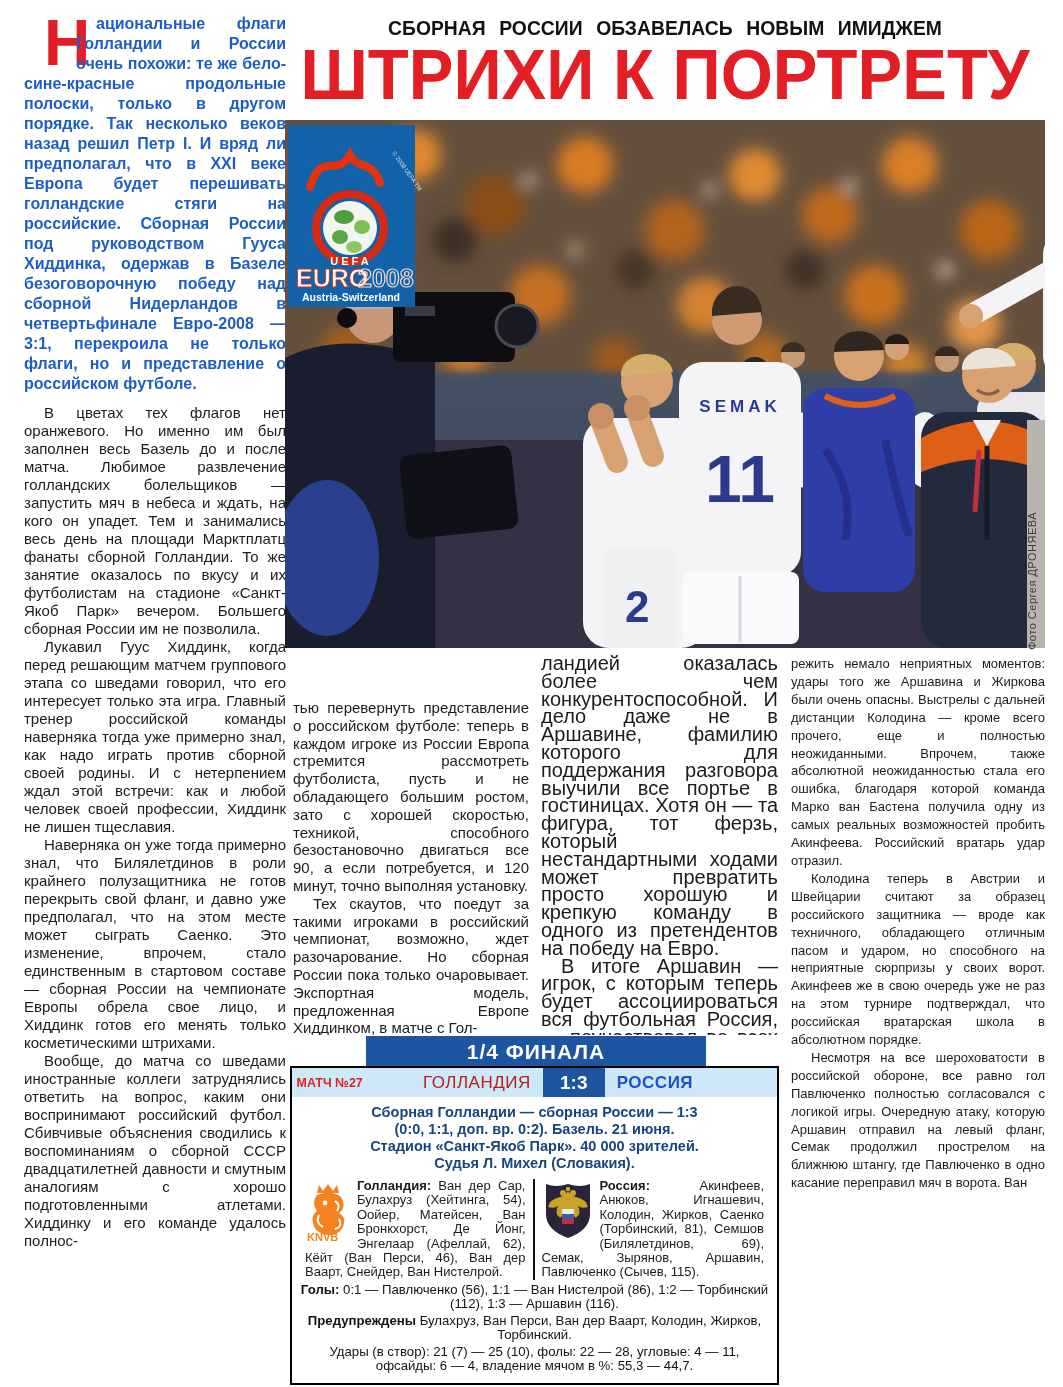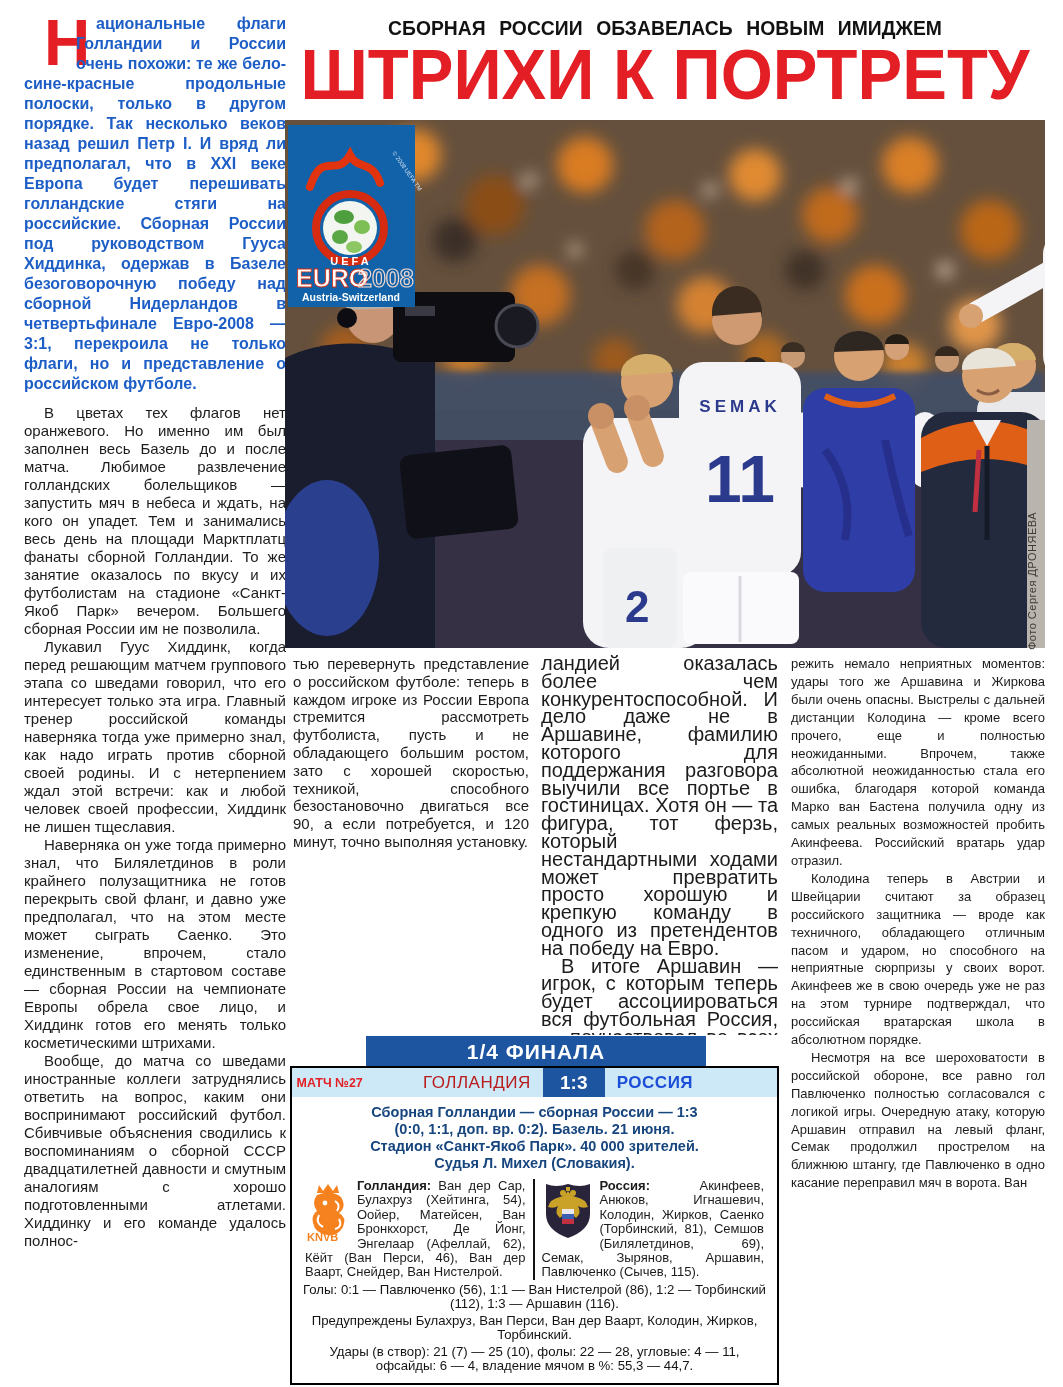--- a/index.html
+++ b/index.html
@@ -39,21 +39,21 @@
   .bar-score{background:#1d55a1;color:#fff;font-weight:bold;font-size:19px;width:62px;height:29px;
              line-height:29px;text-align:center;margin-left:12px;}
   .bar-away{font-weight:bold;font-size:17px;color:#1d4ed8;margin-left:12px;letter-spacing:.5px;}
   .summary{text-align:center;color:#17457e;font-weight:bold;font-size:14.5px;line-height:17px;padding:7px 12px 4px;}
   .lineups{display:flex;padding:3px 6px 1px;}
   .lineup{width:50%;font-size:13px;line-height:14.4px;text-align:justify;padding:0 7px;box-sizing:border-box;}
   .lineup.first{border-right:2px solid #111;}
   .team-label{font-weight:bold;}
   .crest{float:left;margin:2px 6px 2px 0;}
   .goals,.warns,.statsline{text-align:center;font-size:13.2px;line-height:14.5px;padding:2px 8px 0;color:#141414;}
-  .goals b,.warns b{font-weight:normal;}
+  .goals b,.warns b{font-weight:bold;}
 </style>
 </head>
 <body>
 
 <div class="page">
 
   <div class="kicker">СБОРНАЯ РОССИИ ОБЗАВЕЛАСЬ НОВЫМ ИМИДЖЕМ</div>
   <div class="headline">ШТРИХИ К ПОРТРЕТУ</div>
 
   <div class="col col1">
@@ -213,21 +213,22 @@
         <text x="8" y="162" font-size="25" font-weight="bold" fill="#ffffff" stroke="#d62b10" stroke-width="0.8">EURO</text>
         <text x="70" y="162" font-size="25" font-weight="bold" fill="none" stroke="#f2d8cf" stroke-width="1.2">2008</text>
         <text x="63" y="176" font-size="10.5" font-weight="bold" fill="#ffffff" text-anchor="middle">Austria-Switzerland</text>
         <text x="104" y="28" font-size="6" fill="#cfe0f0" transform="rotate(55 104 28)">© 2008 UEFA TM</text>
       </g>
     </svg>
   </div>
   <div class="credit">Фото Сергея ДРОНЯЕВА</div>
 
   <div class="col col2">
-    <p style="text-indent:0;">тью перевернуть представление о российском футболе: теперь в каждом игроке из России Европа стремится рассмотреть футболиста, пусть и не обладающего большим ростом, зато с хорошей скоростью, техникой, способного безостановочно двигаться все 90, а если потребуется, и 120 минут, точно выполняя установку.</p>
+    <p style="text-indent:0;margin-top:44px;">тью перевернуть представление о российском футболе: теперь в каждом игроке из России Европа стремится рассмотреть футболиста, пусть и не обладающего большим ростом, зато с хорошей скоростью, техникой, способного безостановочно двигаться все 90, а если потребуется, и 120 минут, точно выполняя установку.</p>
+    <p>Тех скаутов, что поедут за такими игроками в российский чемпионат, возможно, ждет разочарование. Но сборная России пока только очаровывает. Экспортная модель, предложенная Европе Хиддинком, в матче с Гол-</p>
   </div>
   <div class="col col3">
     <p style="text-indent:0;">ландией оказалась более чем конкурентоспособной. И дело даже не в Аршавине, фамилию которого для поддержания разговора выучили все портье в гостиницах. Хотя он — та фигура, тот ферзь, который нестандартными ходами может превратить просто хорошую и крепкую команду в одного из претендентов на победу на Евро.</p>
     <p>В итоге Аршавин — игрок, с которым теперь будет ассоциироваться вся футбольная Россия, — поучаствовал во всех трех голах в ворота сборной Голландии. Но до того, как был открыт счет, Ван дер Сару пришлось пе-</p>
   </div>
   <div class="col col4">
     <p style="text-indent:0;">режить немало неприятных моментов: удары того же Аршавина и Жиркова были очень опасны. Выстрелы с дальней дистанции Колодина — кроме всего прочего, еще и полностью неожиданными. Впрочем, также абсолютной неожиданностью стала его ошибка, благодаря которой команда Марко ван Бастена получила одну из самых реальных возможностей пробить Акинфеева. Российский вратарь удар отразил.</p>
     <p>Колодина теперь в Австрии и Швейцарии считают за образец российского защитника — вроде как техничного, обладающего отличным пасом и ударом, но способного на неприятные сюрпризы у своих ворот. Акинфеев же в свою очередь уже не раз на этом турнире подтверждал, что российская вратарская школа в абсолютном порядке.</p>
     <p>Несмотря на все шероховатости в российской обороне, все равно гол Павлюченко полностью согласовался с логикой игры. Очередную атаку, которую Аршавин отправил на левый фланг, Семак продолжил прострелом на ближнюю штангу, где Павлюченко в одно касание переправил мяч в ворота. Ван</p>
   </div>

